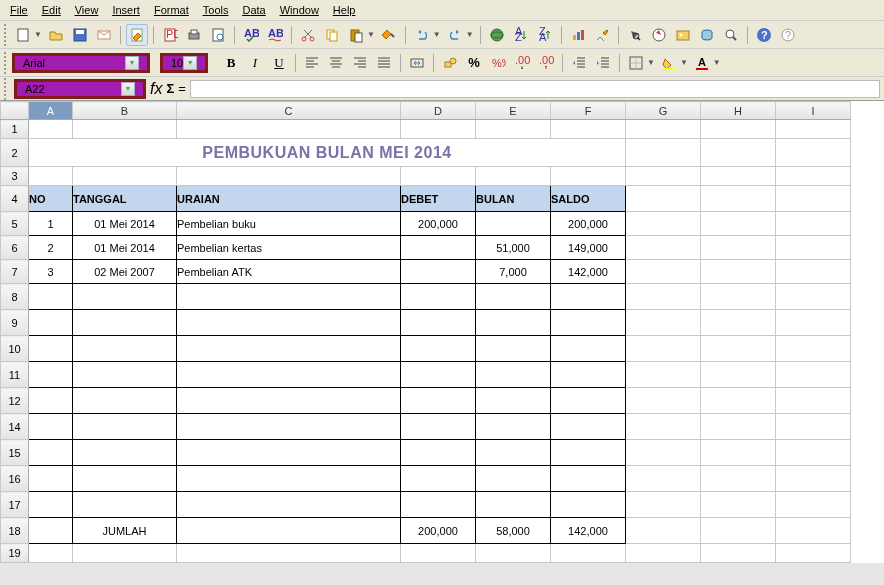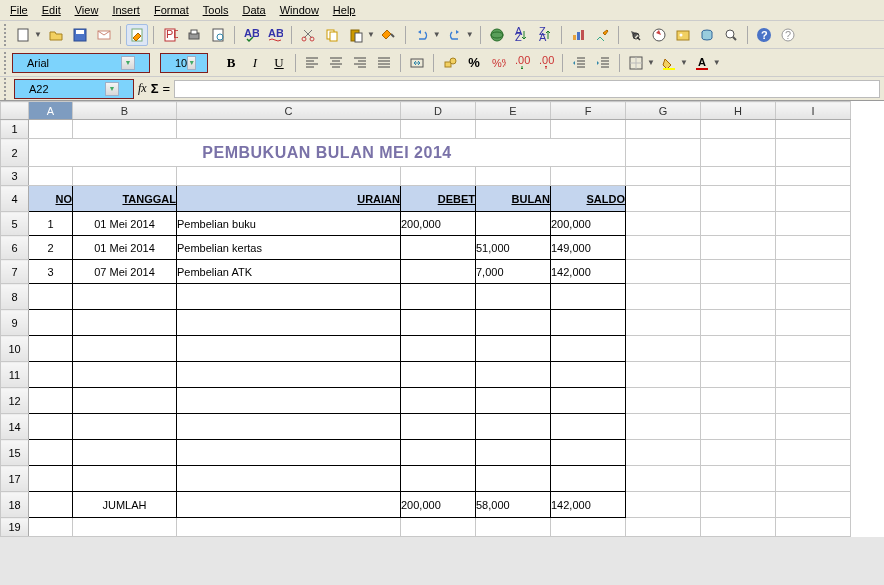--- a/index.html
+++ b/index.html
@@ -5,35 +5,35 @@
   * { box-sizing: border-box; margin: 0; padding: 0; font-family: Tahoma, Arial, sans-serif; font-size: 11px; }
   body { background: #e6e6e6; width: 884px; height: 585px; overflow: hidden; }
   .menubar { background: #ece9d8; padding: 2px 4px; display: flex; gap: 2px; border-bottom: 1px solid #ccc; }
   .menubar span { padding: 2px 6px; cursor: default; text-decoration: underline; }
   .menubar u { text-decoration: underline; }
   .toolbar { background: #ece9d8; padding: 2px 4px; display: flex; align-items: center; gap: 2px; border-bottom: 1px solid #ccc; height: 28px; }
   .tb-btn { width: 22px; height: 22px; display: flex; align-items: center; justify-content: center; cursor: pointer; border: 1px solid transparent; border-radius: 2px; }
   .tb-sep { width: 1px; height: 18px; background: #aaa; margin: 0 3px; }
   .handle { width: 4px; height: 22px; border-left: 2px dotted #999; margin-right: 2px; }
   .dd { font-size: 8px; color: #555; margin-left: -2px; margin-right: 1px; cursor: pointer; }
-  .sel { height: 20px; border: 1px solid #7f1d1d; background: #7dd3fc; padding: 1px 14px; display: flex; align-items: center; justify-content: space-between; }
+  .sel { height: 20px; border: 3px solid #7f1d1d; background: #a21caf; padding: 1px 8px; display: flex; align-items: center; justify-content: space-between; }
   .sel .arrow { width: 14px; height: 14px; background: linear-gradient(#f4f4f4,#d8d8d8); border: 1px solid #9db0c8; display: flex; align-items: center; justify-content: center; font-size: 7px; color: #4a6; }
   .cellbox { background: #ece9d8; padding: 2px 4px; display: flex; align-items: center; gap: 4px; border-bottom: 1px solid #9a9a9a; height: 24px; }
-  .cellref { width: 120px; }
+  .cellref { width: 132px; }
   .formula { flex: 1; background: #fff; height: 18px; border: 1px solid #bbb; }
   .sheet { background: #fff; }
   table.grid { border-collapse: collapse; table-layout: fixed; }
   .grid th, .grid td { border: 1px solid #c8c8c8; height: 19px; padding: 0; }
   .grid thead th { background: linear-gradient(#f6f6f6,#e4e4e4); font-weight: normal; text-align: center; color: #333; height: 18px; border-bottom: 1px solid #aaa; cursor:pointer; }
   .grid .rowhdr { background: linear-gradient(#f6f6f6,#e4e4e4); text-align: center; width: 28px; font-weight: normal; border-right:1px solid #aaa; cursor:pointer; }
   .cell { padding: 2px 4px; white-space: nowrap; overflow: hidden; }
-  .hdr-cell { background: #c4d5ee; font-weight: bold; text-align: right; border: 1px solid #000 !important; height: 26px !important; text-decoration: underline; }
+  .hdr-cell { background: #c4d5ee; font-weight: bold; text-align: left; border: 1px solid #000 !important; height: 26px !important; }
   .tbl-cell { border: 1px solid #000 !important; }
   .title-cell { font: bold 16px Arial; color: #7a72a8; text-align: center; height: 28px !important; letter-spacing: .5px; }
-  .r { text-align: left; }
+  .r { text-align: center; }
   .c { text-align: center; }
   svg { display: block; }
 </style>
 </head>
 <body>
 
 <div class="menubar">
   <span><u>F</u>ile</span>
   <span><u>E</u>dit</span>
   <span><u>V</u>iew</span>
@@ -345,21 +345,21 @@
     </div>
     <span class="dd">▼</span>
 </div>
 
 <div class="cellbox">
   <div class="handle"></div>
   <div class="sel cellref">
       <span>A22</span>
       <span class="arrow">▼</span>
     </div>
-  <span style="font-style:italic;font-family:Liberation Serif, serif;font-size:12px;cursor:pointer">fx</span>
+  <span style="font-style:italic;font-family:Liberation Sans, sans-serif;font-size:16px;cursor:pointer">fx</span>
   <span style="font-size:13px;font-weight:bold;cursor:pointer">Σ</span>
   <span style="font-size:13px;cursor:pointer">=</span>
   <div class="formula"></div>
 </div>
 
 <div class="sheet">
 <table class="grid" id="grid">
       <colgroup>
         <col style="width:28px">
         <col style="width:44px">
@@ -450,21 +450,21 @@
           <td class="cell tbl-cell r"></td>
           <td class="cell tbl-cell r">51,000</td>
           <td class="cell tbl-cell r">149,000</td>
           <td class="cell "></td>
           <td class="cell "></td>
           <td class="cell "></td>
         </tr>
         <tr style="height:24px">
           <th class="rowhdr">7</th>
           <td class="cell tbl-cell c">3</td>
-          <td class="cell tbl-cell c">07 Mei 2014</td>
+          <td class="cell tbl-cell c">02 Mei 2007</td>
           <td class="cell tbl-cell">Pembelian ATK</td>
           <td class="cell tbl-cell r"></td>
           <td class="cell tbl-cell r">7,000</td>
           <td class="cell tbl-cell r">142,000</td>
           <td class="cell "></td>
           <td class="cell "></td>
           <td class="cell "></td>
         </tr>
         <tr style="height:26px">
           <th class="rowhdr">8</th>
@@ -533,20 +533,32 @@
           <td class="cell tbl-cell"></td>
           <td class="cell tbl-cell"></td>
           <td class="cell tbl-cell"></td>
           <td class="cell tbl-cell"></td>
           <td class="cell "></td>
           <td class="cell "></td>
           <td class="cell "></td>
         </tr>
         <tr style="height:26px">
           <th class="rowhdr">15</th>
+          <td class="cell tbl-cell"></td>
+          <td class="cell tbl-cell"></td>
+          <td class="cell tbl-cell"></td>
+          <td class="cell tbl-cell"></td>
+          <td class="cell tbl-cell"></td>
+          <td class="cell tbl-cell"></td>
+          <td class="cell "></td>
+          <td class="cell "></td>
+          <td class="cell "></td>
+        </tr>
+        <tr style="height:26px">
+          <th class="rowhdr">16</th>
           <td class="cell tbl-cell"></td>
           <td class="cell tbl-cell"></td>
           <td class="cell tbl-cell"></td>
           <td class="cell tbl-cell"></td>
           <td class="cell tbl-cell"></td>
           <td class="cell tbl-cell"></td>
           <td class="cell "></td>
           <td class="cell "></td>
           <td class="cell "></td>
         </tr>

